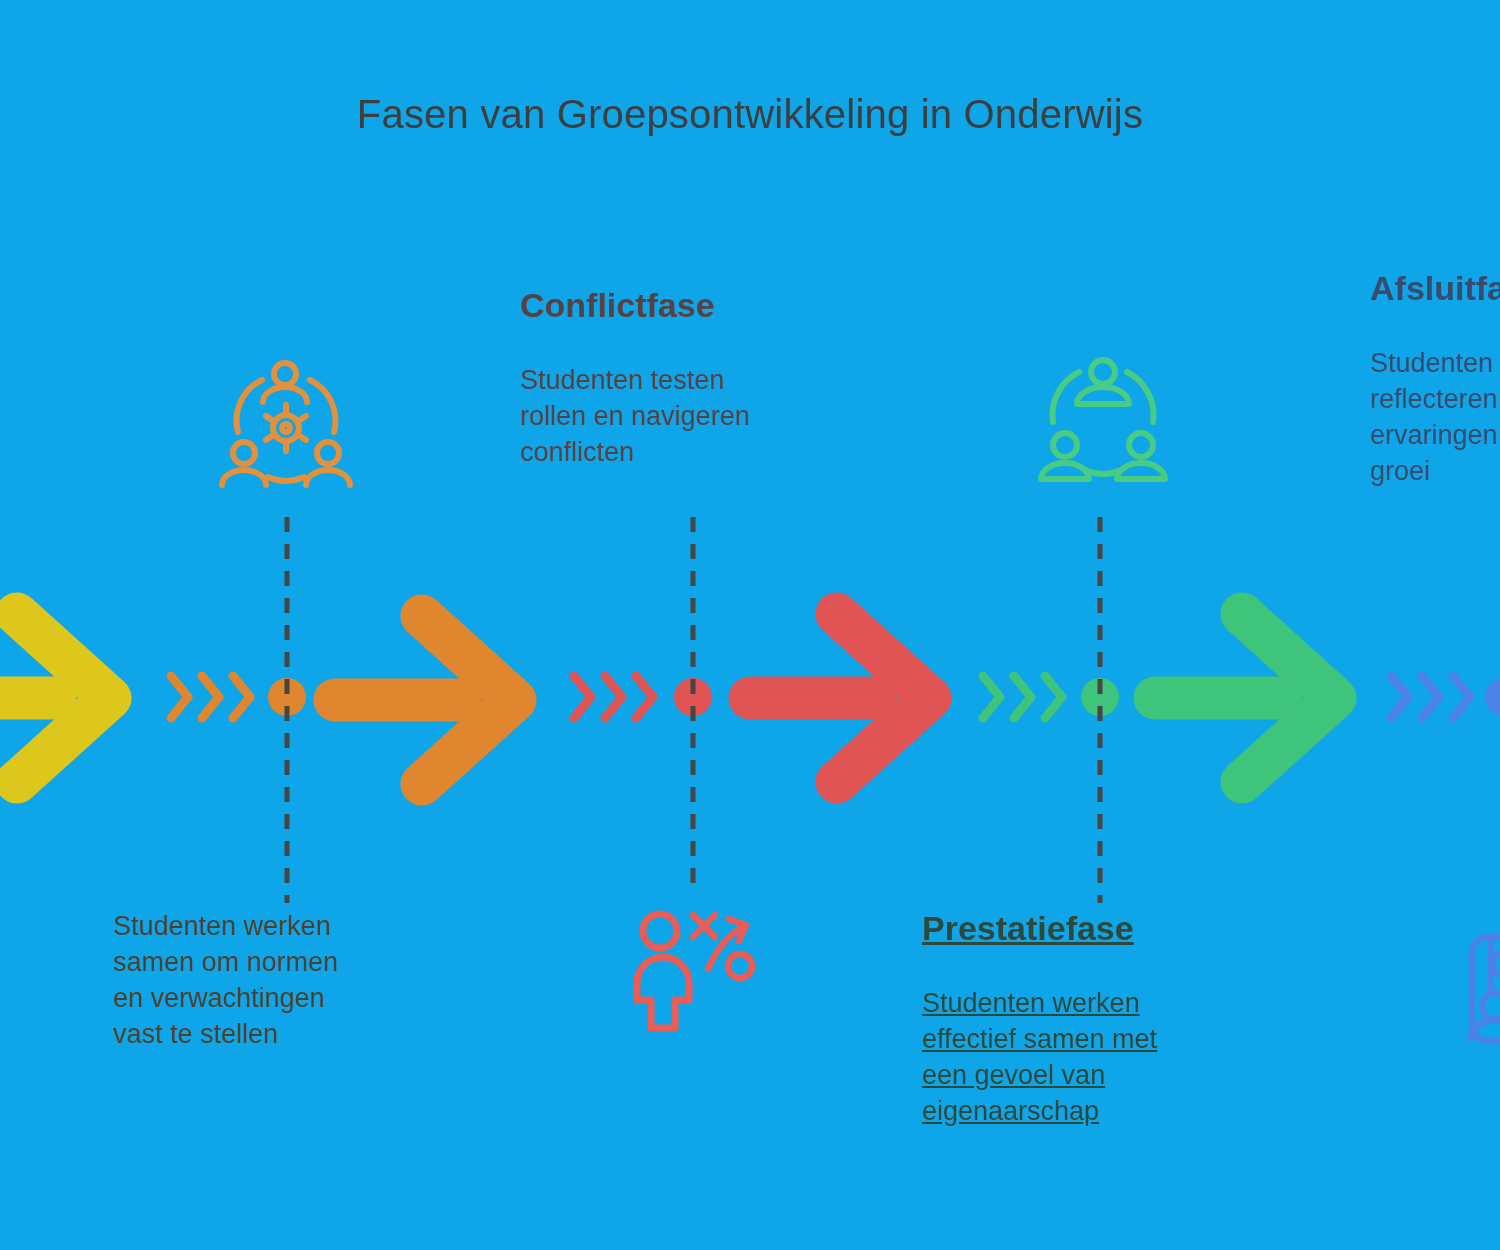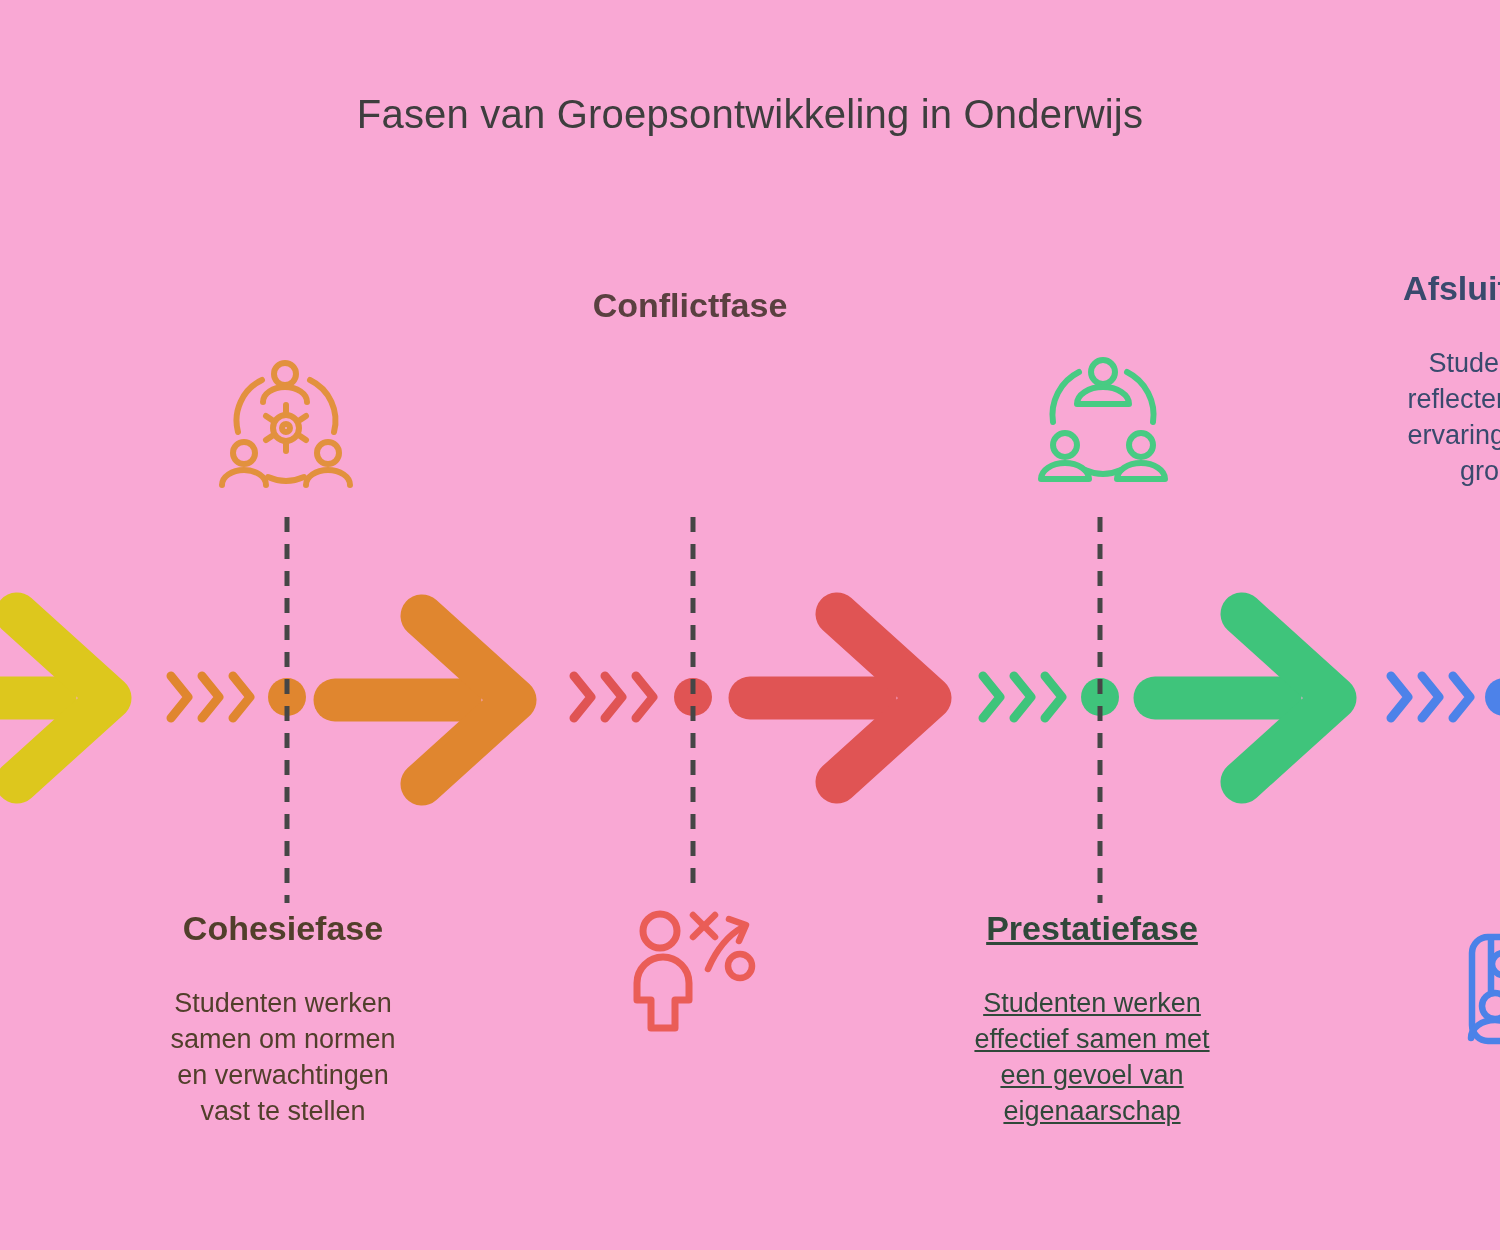--- a/index.html
+++ b/index.html
@@ -1,25 +1,25 @@
 <!DOCTYPE html>
 <html style="--yellow: #ddc71d; --orange: #e0862f; --orange-icon: #e2913e; --red: #e05454; --red-icon: #ea5d57; --green: #3fc47b; --green-icon: #48cb83; --blue: #4d82e9; --blue-icon: #4b82e8; --dash: #464646; --title: #3e3e3e; --cohesie-text: #513f2b; --conflict-text: #5a4040; --prestatie-text: #30483a; --afsluit-text: #394a6d;"><head>
 <meta charset="utf-8">
 <style>
   html,body{margin:0;padding:0;background:#ffffff;}
   body{width:1500px;height:1250px;font-family:"Liberation Sans", sans-serif;}
-  .canvas{position:relative;width:1500px;height:1250px;overflow:hidden;background:#f9a8d4;}
+  .canvas{position:relative;width:1500px;height:1250px;overflow:hidden;background:#0ea5e9;}
 
   .page-title{
     position:absolute;top:92px;left:0;width:1500px;
     text-align:center;font-size:40px;font-weight:400;
     color:var(--title);margin:0;letter-spacing:0.2px;
   }
 
-  .phase-label{position:absolute;transform:translateX(-50%);text-align:center;}
+  .phase-label{position:absolute;transform:translateX(-50%);}
   .phase-label h2{font-size:34px;font-weight:700;margin:0 0 36px 0;line-height:1.2;}
   .phase-label p{font-size:27px;line-height:36px;margin:0;white-space:pre-line;}
 
   #phase1{left:283px;top:908px;width:340px;color:var(--cohesie-text);}
   #phase2{left:690px;top:285px;width:340px;color:var(--conflict-text);}
   #phase3{left:1092px;top:908px;width:340px;color:var(--prestatie-text);text-decoration:underline;}
   #phase4{left:1490px;top:268px;width:240px;color:var(--afsluit-text);}
 
   svg.layer{position:absolute;left:0;top:0;}
 
@@ -155,29 +155,31 @@
     <g transform="translate(1469,934)">
       <rect class="icon-stroke ic-blue" x="3" y="3" width="150" height="104" rx="16"></rect>
       <path class="icon-stroke ic-blue" d="M22 6 V58"></path>
       <circle class="icon-stroke ic-blue" cx="34" cy="30" r="11"></circle>
       <circle class="icon-stroke ic-blue" cx="26" cy="72" r="13"></circle>
       <path class="icon-stroke ic-blue" d="M2 104 a24 18 0 0 1 48 0"></path>
     </g>
   </svg>
 
   <div class="phase-label" id="phase1">
-    <h2>Cohesiefase</h2>
     <p>Studenten werken
 samen om normen
 en verwachtingen
 vast te stellen</p>
   </div>
 
   <div class="phase-label" id="phase2">
     <h2>Conflictfase</h2>
+    <p>Studenten testen
+rollen en navigeren
+conflicten</p>
   </div>
 
   <div class="phase-label" id="phase3">
     <h2>Prestatiefase</h2>
     <p>Studenten werken
 effectief samen met
 een gevoel van
 eigenaarschap</p>
   </div>
 

